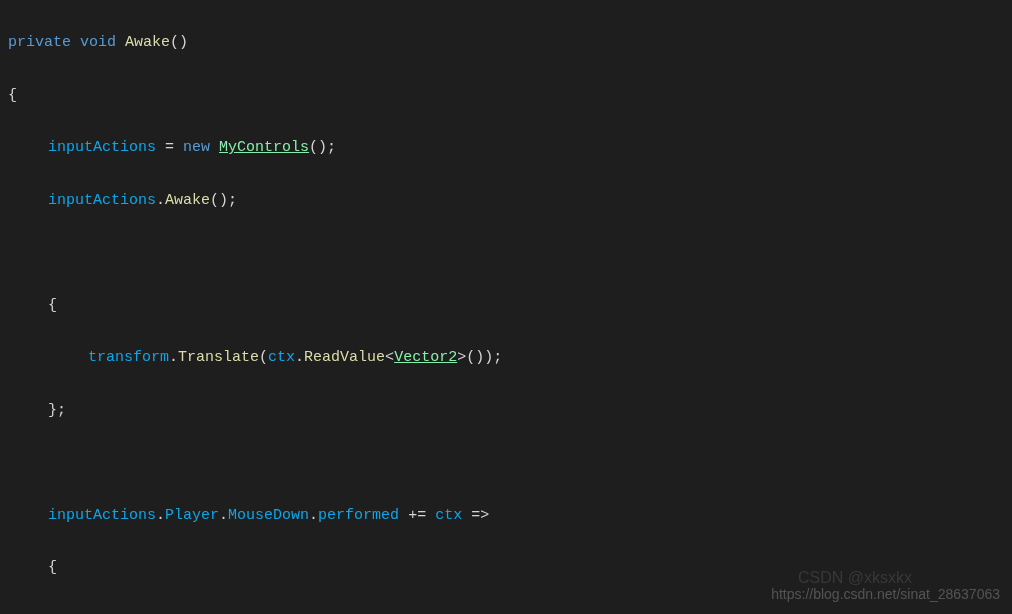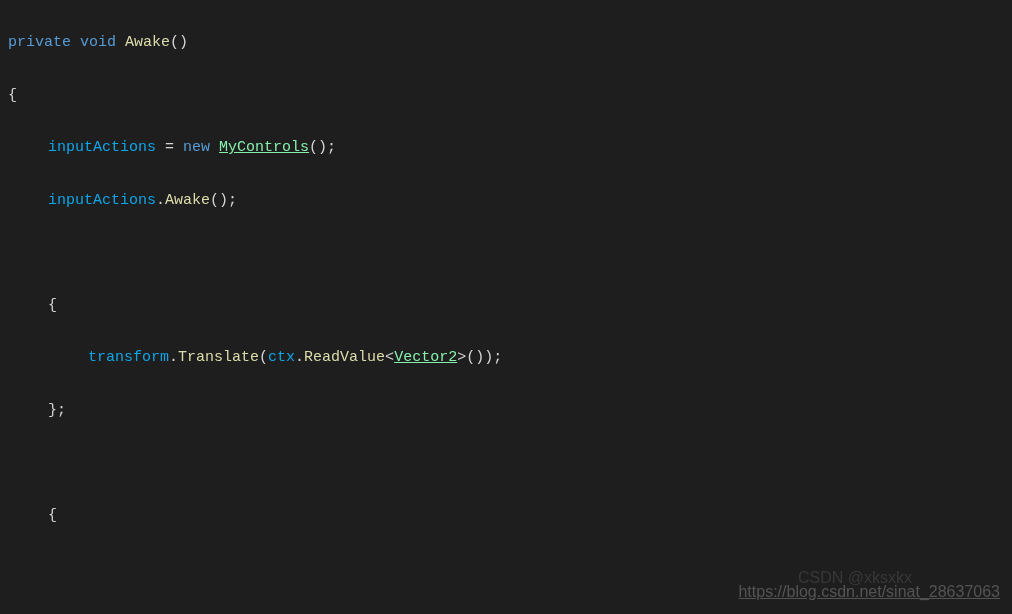--- a/index.html
+++ b/index.html
@@ -39,24 +39,23 @@
     .keyword { color: #569cd6; }
     .type { color: #86efac; text-decoration: underline; }
     .method { color: #dcdcaa; }
     .variable { color: #0ea5e9; }
     .punct { color: #d4d4d4; }
     .watermark {
       position: absolute;
       bottom: 8px;
       right: 12px;
       color: #888;
-      font-size: 16px;
+      font-size: 14px;
       font-family: Arial, sans-serif;
       opacity: 0.5;
-      text-decoration: underline;
     }
     .watermark2 {
       position: absolute;
       bottom: 22px;
       right: 100px;
       color: #666;
       font-size: 16px;
       font-family: Liberation Sans, sans-serif;
       opacity: 0.35;
     }
@@ -67,20 +66,21 @@
 <div class="code-container">
 <span class="line"><span class="keyword">private</span> <span class="keyword">void</span> <span class="method">Awake</span><span class="punct">()</span></span>
 <span class="line"><span class="punct">{</span></span>
 <span class="line"><span class="indent guide"></span><span class="variable">inputActions</span><span class="punct"> = </span><span class="keyword">new</span> <span class="type">MyControls</span><span class="punct">()</span><span class="punct">;</span></span>
 <span class="line"><span class="indent guide"></span><span class="variable">inputActions</span><span class="punct">.</span><span class="method">Awake</span><span class="punct">()</span><span class="punct">;</span></span>
 <span class="line"><span class="indent guide"></span></span>
 <span class="line"><span class="indent guide"></span><span class="punct">{</span></span>
 <span class="line"><span class="indent guide"></span><span class="indent guide"></span><span class="variable">transform</span><span class="punct">.</span><span class="method">Translate</span><span class="punct">(</span><span class="variable">ctx</span><span class="punct">.</span><span class="method">ReadValue</span><span class="punct">&lt;</span><span class="type">Vector2</span><span class="punct">&gt;</span><span class="punct">()</span><span class="punct">)</span><span class="punct">;</span></span>
 <span class="line"><span class="indent guide"></span><span class="punct">};</span></span>
 <span class="line"><span class="indent guide"></span></span>
+<span class="line"><span class="indent guide"></span><span class="variable">inputActions</span><span class="punct">.</span><span class="variable">Player</span><span class="punct">.</span><span class="variable">MouseDown</span><span class="punct">.</span><span class="variable">performed</span><span class="punct"> += </span><span class="variable">ctx</span><span class="punct"> =&gt;</span></span>
 <span class="line"><span class="indent guide"></span><span class="punct">{</span></span>
 
 
 
 
 
 
 
 
 

